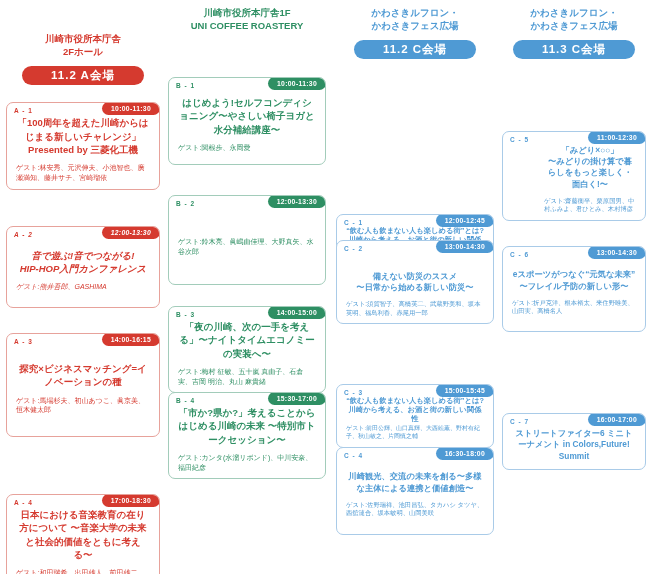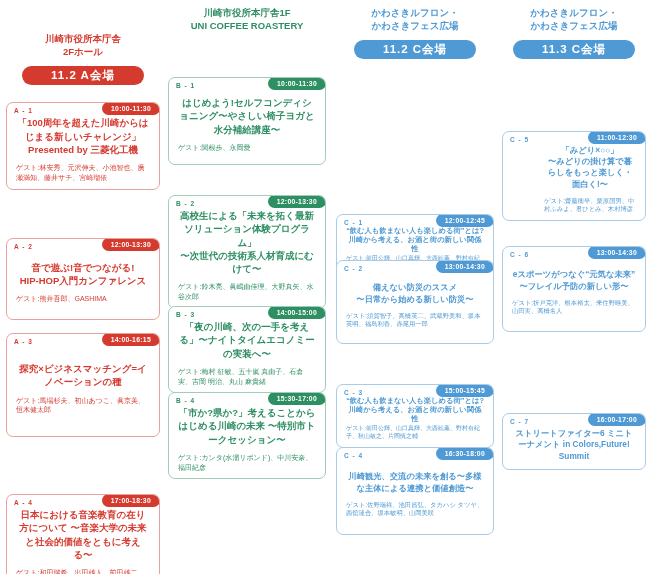--- a/index.html
+++ b/index.html
@@ -66,21 +66,21 @@
 2Fホール</div>
     <div class="badge">11.2 A会場</div>
     <div class="cards">
         <div class="card" style="top: 76px; min-height: 88px;">
     <span class="code">A - 1</span>
     <span class="time">10:00-11:30</span>
     <div class="title">「100周年を超えた川崎からはじまる新しいチャレンジ」
 Presented by 三菱化工機</div>
     <div class="guests">ゲスト:林安秀、元沢伸夫、小池智也、廣瀬満知、藤井サチ、宮崎瑠依</div>
   </div>
-        <div class="card" style="top: 212px; min-height: 82px;">
+        <div class="card" style="top: 200px; min-height: 82px; font-style: italic;">
     <span class="code">A - 2</span>
     <span class="time">12:00-13:30</span>
     <div class="title">音で遊ぶ!音でつながる!
 HIP-HOP入門カンファレンス</div>
     <div class="guests">ゲスト:熊井吾郎、GASHIMA</div>
   </div>
         <div class="card" style="top: 307px; min-height: 104px;">
     <span class="code">A - 3</span>
     <span class="time">14:00-16:15</span>
     <div class="title">探究×ビジネスマッチング=イノベーションの種</div>
@@ -101,22 +101,20 @@
     <div class="cards">
         <div class="card" style="top: 77px; min-height: 88px;">
     <span class="code">B - 1</span>
     <span class="time">10:00-11:30</span>
     <div class="title">はじめよう!セルフコンディショニング〜やさしい椅子ヨガと水分補給講座〜</div>
     <div class="guests">ゲスト:関根歩、永岡愛</div>
   </div>
         <div class="card" style="top: 195px; min-height: 90px;">
     <span class="code">B - 2</span>
     <span class="time">12:00-13:30</span>
-    <div class="title">高校生による「未来を拓く最新ソリューション体験プログラム」
-〜次世代の技術系人材育成にむけて〜</div>
     <div class="guests">ゲスト:鈴木亮、眞嶋由佳理、大野真矢、水谷次郎</div>
   </div>
         <div class="card" style="top: 306px; min-height: 58px;">
     <span class="code">B - 3</span>
     <span class="time">14:00-15:00</span>
     <div class="title">「夜の川崎、次の一手を考える」〜ナイトタイムエコノミーの実装へ〜</div>
     <div class="guests">ゲスト:梅村 征敏、五十嵐 真由子、石倉 実、吉岡 明治、丸山 麻貴緒</div>
   </div>
         <div class="card" style="top: 392px; min-height: 86px;">
     <span class="code">B - 4</span>
@@ -131,21 +129,21 @@
     <div class="venue">かわさきルフロン・
 かわさきフェス広場</div>
     <div class="badge">11.2 C会場</div>
     <div class="cards">
         <div class="card compact" style="top: 194px; min-height: 50px;">
     <span class="code">C - 1</span>
     <span class="time">12:00-12:45</span>
     <div class="title">“飲む人も飲まない人も楽しめる街”とは?川崎から考える、お酒と街の新しい関係性</div>
     <div class="guests">ゲスト:前田公輝、山口真輝、大西絵薫、野村有紀子、秋山敏之、片岡慎之輔</div>
   </div>
-        <div class="card" style="top: 260px; min-height: 84px;">
+        <div class="card" style="top: 240px; min-height: 84px; justify-content: flex-end;">
     <span class="code">C - 2</span>
     <span class="time">13:00-14:30</span>
     <div class="title">備えない防災のススメ
 〜日常から始める新しい防災〜</div>
     <div class="guests">ゲスト:須賀智子、高橋英二、武蔵野美和、坂本 英明、福島利香、赤尾用一郎</div>
   </div>
         <div class="card compact" style="top: 364px; min-height: 52px;">
     <span class="code">C - 3</span>
     <span class="time">15:00-15:45</span>
     <div class="title">“飲む人も飲まない人も楽しめる街”とは?川崎から考える、お酒と街の新しい関係性</div>

